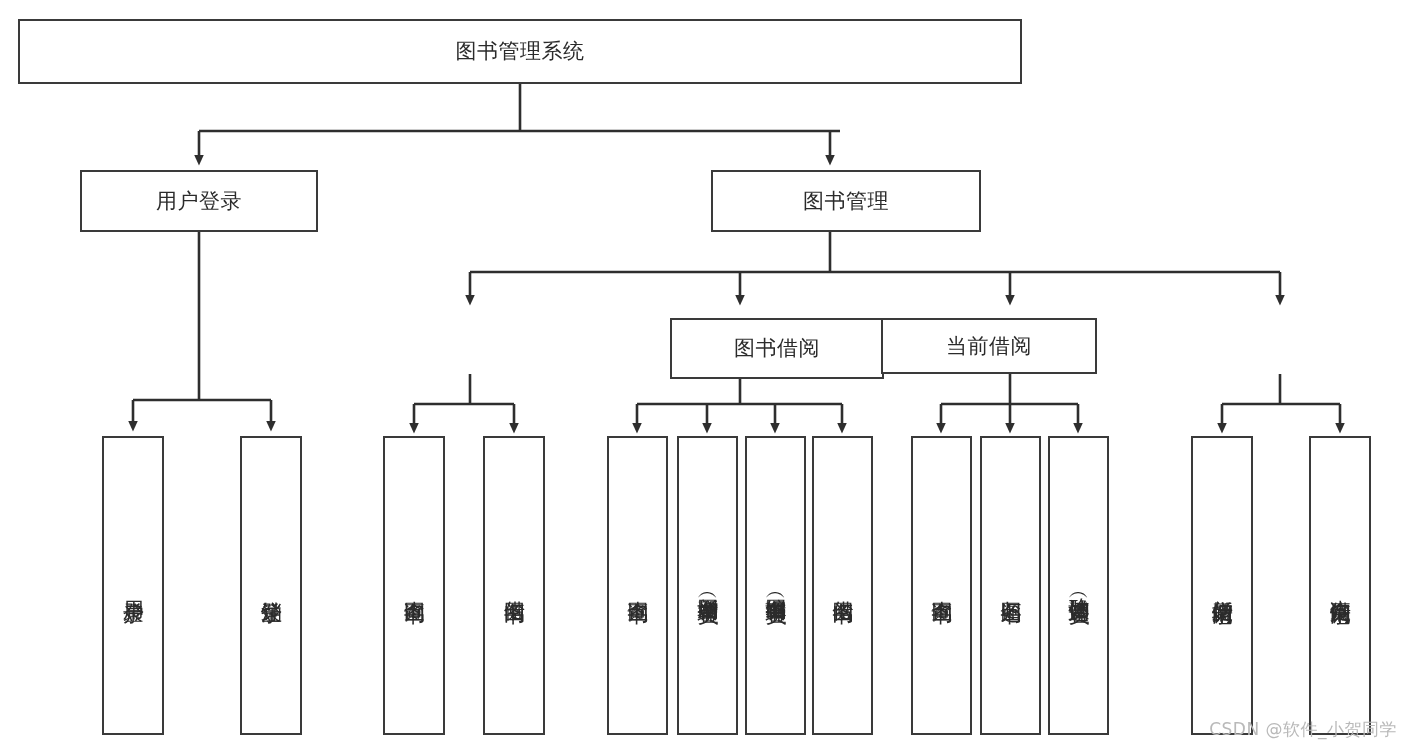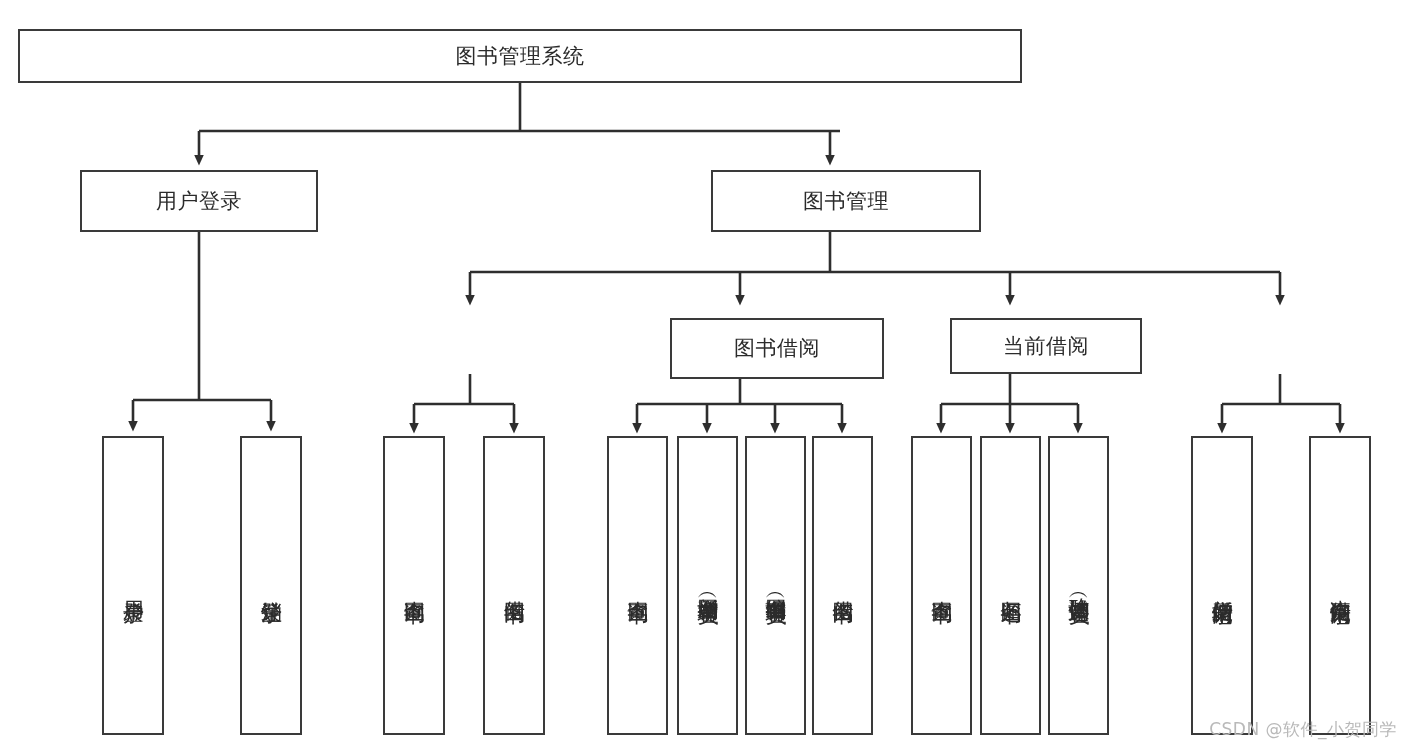--- a/index.html
+++ b/index.html
@@ -118,35 +118,35 @@
       <path d="M1010,404 L1010,424" marker-end="url(#arrow)"></path>
       <path d="M1078,404 L1078,424" marker-end="url(#arrow)"></path>
 
       <path d="M1280,374 L1280,404"></path>
       <path d="M1222,404 L1340,404"></path>
       <path d="M1222,404 L1222,424" marker-end="url(#arrow)"></path>
       <path d="M1340,404 L1340,424" marker-end="url(#arrow)"></path>
     </g>
   </svg>
 
-  <div class="node horiz" style="left:18px; top:29px; width:1004px; height:54px;">
+  <div class="node horiz" style="left:18px; top:19px; width:1004px; height:65px;">
     <span class="label">图书管理系统</span>
   </div>
 
   <div class="node horiz" style="left:80px; top:170px; width:238px; height:62px;">
     <span class="label">用户登录</span>
   </div>
   <div class="node horiz" style="left:711px; top:170px; width:270px; height:62px;">
     <span class="label">图书管理</span>
   </div>
 
   <div class="node horiz" style="left:634px; top:318px; width:214px; height:61px;margin-left:36px;">
     <span class="label">图书借阅</span>
   </div>
-  <div class="node horiz" style="left:950px; top:318px; width:192px; height:56px;">
+  <div class="node horiz" style="left:881px; top:318px; width:216px; height:56px;">
     <span class="label">当前借阅</span>
   </div>
 
   <div class="node vert" style="left:102px; top:436px; width:62px; height:299px;">
     <span class="label">用户登录</span>
   </div>
   <div class="node vert" style="left:240px; top:436px; width:62px; height:299px;">
     <span class="label">注销登录</span>
   </div>
 

